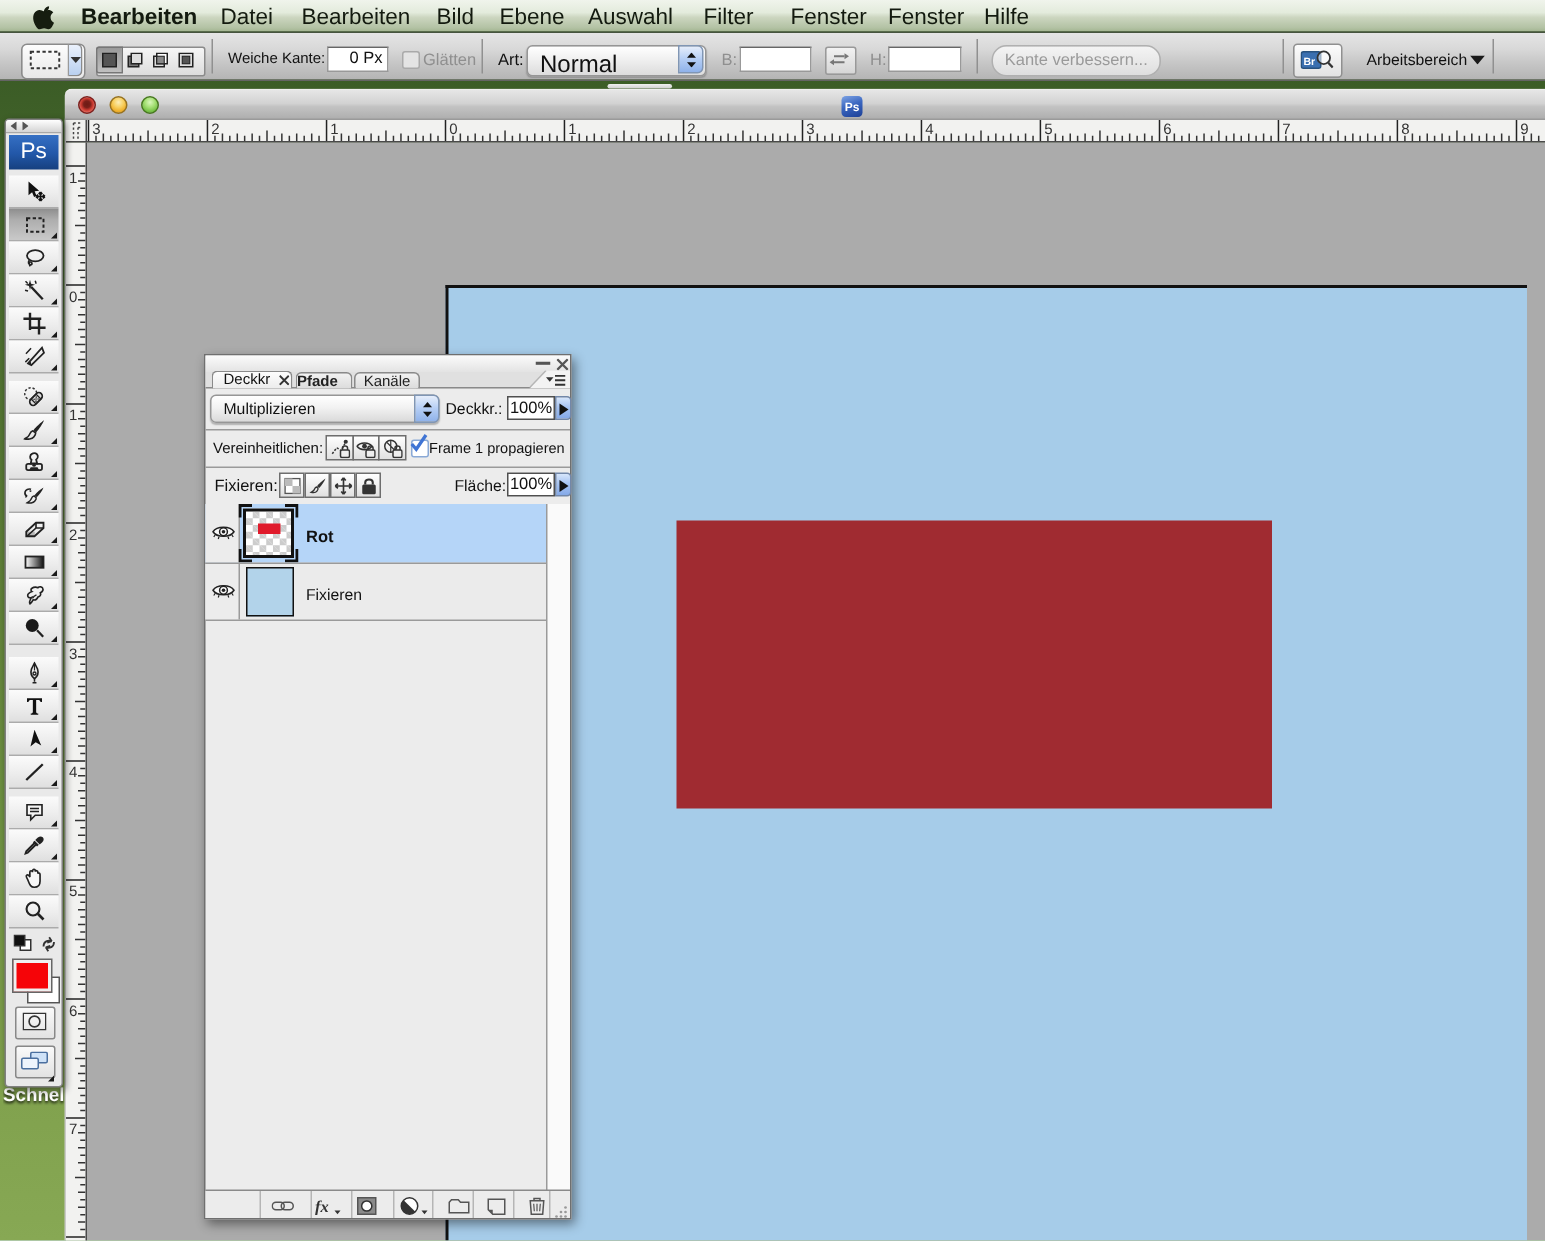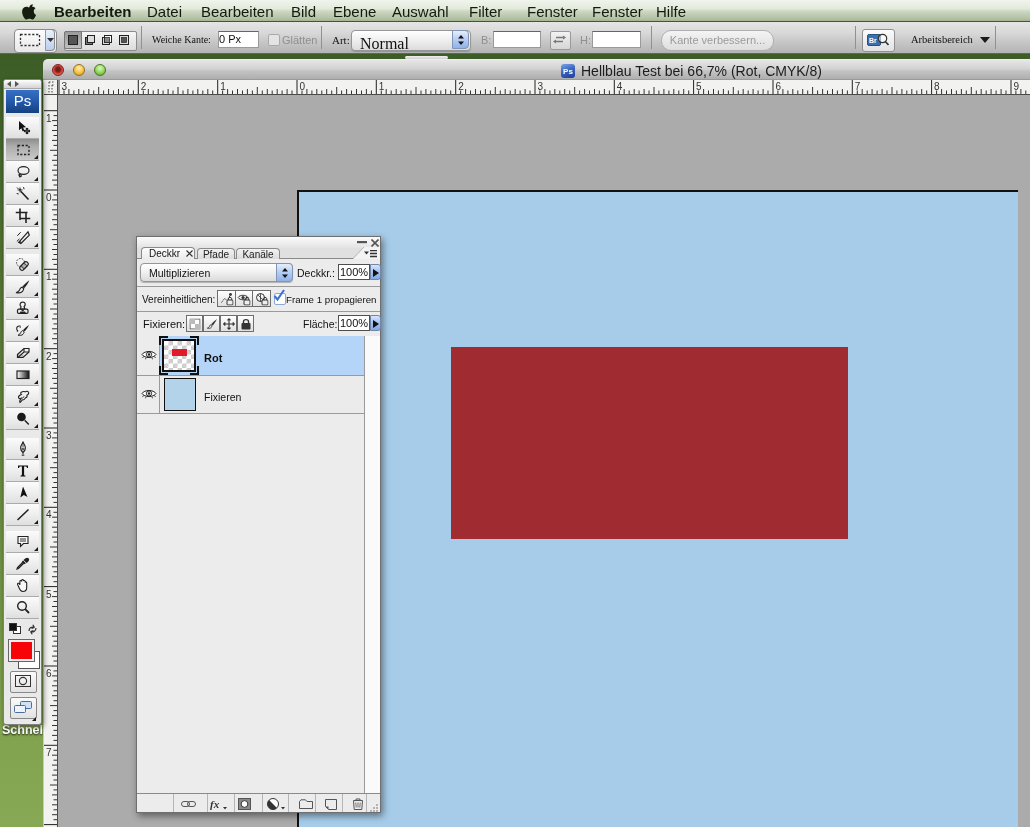--- a/index.html
+++ b/index.html
@@ -11,21 +11,21 @@
 #menubar{left:0;top:0;width:1030px;height:22px;
  background:linear-gradient(180deg,#f0f4ec 0%,#e3ebdc 40%,#ccd6c0 55%,#b3c2a4 88%,#a3b591 100%);
  border-bottom:1px solid #46543e;box-sizing:border-box;
  color:#131a0f;font-size:15px;}
 #menubar span{position:absolute;top:2.5px;white-space:nowrap;letter-spacing:0px;}
 
 #optbar{left:0;top:22px;width:1030px;height:32px;
  background:linear-gradient(180deg,#e5e5e5 0%,#d8d8d8 35%,#c6c6c6 65%,#b4b4b4 100%);
  border-bottom:1px solid #646464;box-sizing:border-box;}
 .vsep{position:absolute;top:4px;height:23px;width:1px;background:#909090;}
-.olabel{position:absolute;font-size:11px;color:#111;white-space:nowrap;font-family:Liberation Serif, serif;}
+.olabel{position:absolute;font-size:11px;color:#111;white-space:nowrap;}
 .dlabel{position:absolute;font-size:11px;color:#8f8f8f;white-space:nowrap;}
 .oinput{position:absolute;background:#fff;border:1px solid #999;border-top-color:#666;box-sizing:border-box;font-size:11px;color:#111;}
 
 #win{left:43px;top:59px;width:987px;height:768px;}
 #titlebar{left:0;top:0;width:987px;height:21px;
  background:linear-gradient(180deg,#e6e6e6 0%,#d2d2d2 45%,#c3c3c3 55%,#acacac 100%);
  border-top:1px solid #eee;border-radius:5px 0 0 0;box-sizing:border-box;box-shadow:inset 0 -1px 0 #9a9a9a;}
 .tl{position:absolute;top:4px;width:12px;height:12px;border-radius:50%;box-sizing:border-box;}
 #tl-red{left:9px;background:radial-gradient(circle at 50% 45%,#6e1a14 0%,#79201a 30%,#c93a30 52%,#e2685c 72%,#b5241c 100%);border:1px solid #7e211e;}
 #tl-yel{left:30px;background:radial-gradient(circle at 50% 32%,#fcedb6 0%,#f8d061 40%,#efb02c 70%,#cf941d 100%);border:1px solid #96711f;}
@@ -114,21 +114,21 @@
         <rect x="2.5" y="0.5" width="7" height="7" fill="#fff" stroke="#222"></rect>
         <rect x="2.5" y="2.5" width="5" height="5" fill="#888" stroke="#222" stroke-width="0.7"></rect>
       </g>
     <g transform="translate(51,0)">
         <rect x="0.5" y="0.5" width="9" height="9" fill="#ddd" stroke="#222"></rect>
         <rect x="2.5" y="2.5" width="5" height="5" fill="#555" stroke="#222" stroke-width="0.7"></rect>
       </g>
   </svg>
   <div class="vsep" style="left:141px"></div>
   <div class="olabel" style="left:152px;top:12px;font-size:10px">Weiche Kante:</div>
-  <div class="oinput" style="left:218px;top:9px;width:41px;height:17px;line-height:15px;padding-left:0;">0 Px</div>
+  <div class="oinput" style="left:218px;top:9px;width:41px;height:17px;line-height:15px;padding-left:14px;">0 Px</div>
   <div class="abs" style="left:268px;top:12px;width:10px;height:10px;background:#e4e4e4;border:1px solid #aaa;border-radius:2px;"></div>
   <div class="dlabel" style="left:282px;top:12px">Glätten</div>
   <div class="vsep" style="left:321px"></div>
   <div class="olabel" style="left:332px;top:12px">Art:</div>
 
   <div class="abs" style="left:351px;top:8px;width:118px;height:19px;background:linear-gradient(180deg,#ffffff 0%,#f0f0f0 45%,#dcdcdc 100%);border:1px solid #969696;border-radius:4px;box-shadow:0 1px 1px rgba(0,0,0,0.2);"></div>
   <div class="abs" style="left:452px;top:8px;width:17px;height:19px;background:linear-gradient(180deg,#e6eefb 0%,#b4cdf4 50%,#8fb2ea 100%);border:1px solid #8096b4;border-radius:0 4px 4px 0;box-sizing:border-box;"></div>
   <svg class="abs" style="left:457px;top:13px" width="8" height="10">
       <path d="M4 0 L7 3.5 L1 3.5 Z" fill="#111"></path>
       <path d="M4 10 L1 6.5 L7 6.5 Z" fill="#111"></path>
@@ -162,21 +162,20 @@
 </div>
 
 <div class="abs" style="left:405px;top:55.5px;width:43px;height:3.5px;background:linear-gradient(180deg,#f0f0f0,#cfcfcf);border-radius:2px;"></div>
 
 <div id="win" class="abs">
   <div id="titlebar" class="abs">
     <div id="tl-red" class="tl"></div>
       <div id="tl-yel" class="tl"></div>
       <div id="tl-grn" class="tl"></div>
     <div id="psdocicon">Ps</div>
-    <div id="title">Hellblau Test bei 66,7% (Rot, CMYK/8)</div>
   </div>
   <div id="winleft" class="abs"></div>
   <div id="canvas" class="abs">
     <div id="doc">
         <div id="redrect"></div>
       </div>
   </div>
   <div id="hruler" class="abs">
       <svg width="973" height="14" style="position:absolute;left:0;top:0">
         <line x1="2.0" y1="0" x2="2.0" y2="14" stroke="#222" stroke-width="1"></line>
@@ -765,21 +764,21 @@
     </svg>
   <svg class="abs" style="left:234px;top:2px" width="8" height="8">
       <path d="M0.5 0.5 L7.5 7.5 M7.5 0.5 L0.5 7.5" stroke="#555" stroke-width="1.6"></path>
     </svg>
 
   <div class="abs" style="left:0;top:11px;width:243px;height:11px;background:#e0e0e0;border-bottom:1px solid #8a8a8a;box-sizing:border-box;"></div>
   <div class="abs" style="left:4px;top:10px;width:54px;height:12px;background:linear-gradient(180deg,#fdfdfd,#ececec);border:1px solid #8a8a8a;border-bottom:none;border-radius:4px 4px 0 0;font-size:10px;color:#111;text-align:left;padding-left:7px;line-height:12px;box-sizing:border-box;">Deckkr</div>
   <svg class="abs" style="left:49px;top:13px" width="7" height="7">
       <path d="M0.5 0.5 L6.5 6.5 M6.5 0.5 L0.5 6.5" stroke="#333" stroke-width="1.2"></path>
     </svg>
-  <div class="abs" style="left:60px;top:11px;width:38px;height:11px;background:linear-gradient(180deg,#f2f2f2,#dcdcdc);border:1px solid #8a8a8a;border-bottom:none;border-radius:4px 4px 0 0;font-size:10px;color:#222;text-align:center;line-height:11px;box-sizing:border-box;">Pfade</div>
+  <div class="abs" style="left:60px;top:11px;width:38px;height:11px;background:linear-gradient(180deg,#f2f2f2,#dcdcdc);border:1px solid #8a8a8a;border-bottom:none;border-radius:4px 4px 0 0;font-size:10px;color:#222;text-align:left;line-height:11px;box-sizing:border-box;font-weight:bold;">Pfade</div>
   <div class="abs" style="left:99px;top:11px;width:44px;height:11px;background:linear-gradient(180deg,#f2f2f2,#dcdcdc);border:1px solid #8a8a8a;border-bottom:none;border-radius:4px 4px 0 0;font-size:10px;color:#222;text-align:center;line-height:11px;box-sizing:border-box;">Kanäle</div>
   <svg class="abs" style="left:216px;top:10px" width="27" height="12">
       <path d="M27 0 L27 12 L0 12 L11 0 Z" fill="#f3f3f3"></path>
       <path d="M0 11.5 L11 0" stroke="#b5b5b5" stroke-width="1" fill="none"></path>
     </svg>
     <svg class="abs" style="left:227px;top:13px" width="13" height="8">
       <path d="M0 1.5 L5 1.5 L2.5 4.5 Z" fill="#333"></path>
       <path d="M6 0.5 L13 0.5 M6 3.5 L13 3.5 M6 6.5 L13 6.5" stroke="#333" stroke-width="1.4"></path>
     </svg>
 

